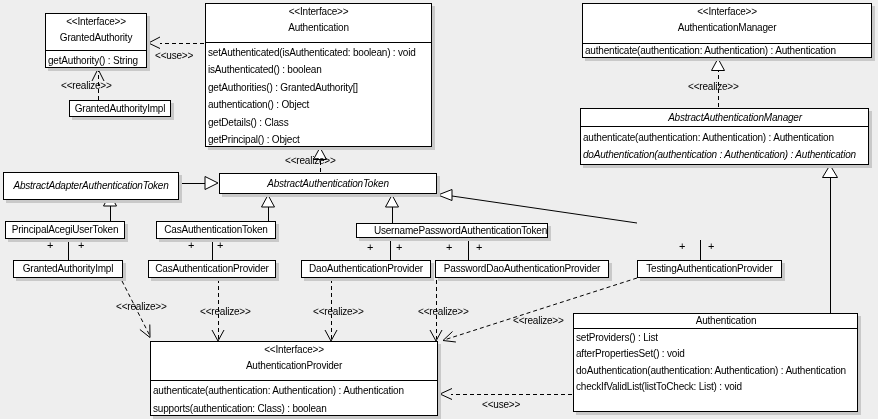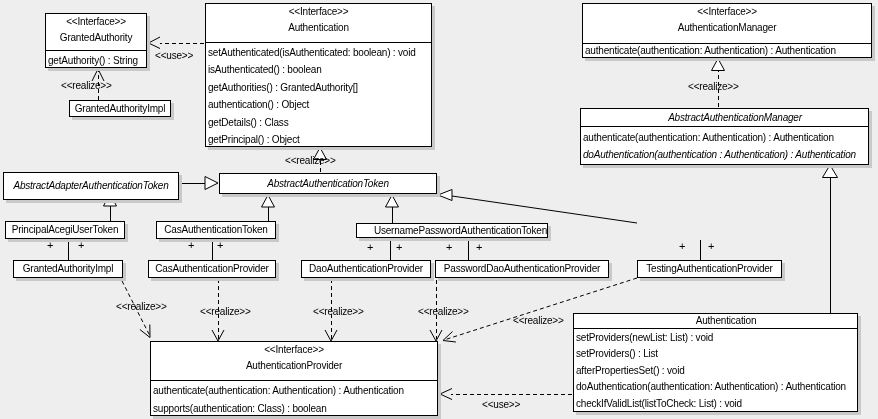--- a/index.html
+++ b/index.html
@@ -189,21 +189,20 @@
       <div class="m">authenticate(authentication: Authentication) : Authentication</div>
       <div class="m">supports(authentication: Class) : boolean</div>
     </div>
   </div>
 
   <div class="uml-box pm" style="left:573px;top:313px;width:285px;height:99px;overflow:visible;">
     <div class="hdr one" style="height:15px;line-height:14px;">
       <div class="nm">Authentication</div>
     </div>
     <div class="body">
-      <div class="m">setProviders(newList: List) : void</div>
       <div class="m">setProviders() : List</div>
       <div class="m">afterPropertiesSet() : void</div>
       <div class="m">doAuthentication(authentication: Authentication) : Authentication</div>
       <div class="m">checkIfValidList(listToCheck: List) : void</div>
     </div>
   </div>
 
   <span class="edge-label" style="left:155px;top:50px;">&lt;&lt;use&gt;&gt;</span>
   <span class="edge-label" style="left:61px;top:80px;">&lt;&lt;realize&gt;&gt;</span>
   <span class="edge-label" style="left:285px;top:155px;">&lt;&lt;realize&gt;&gt;</span>

